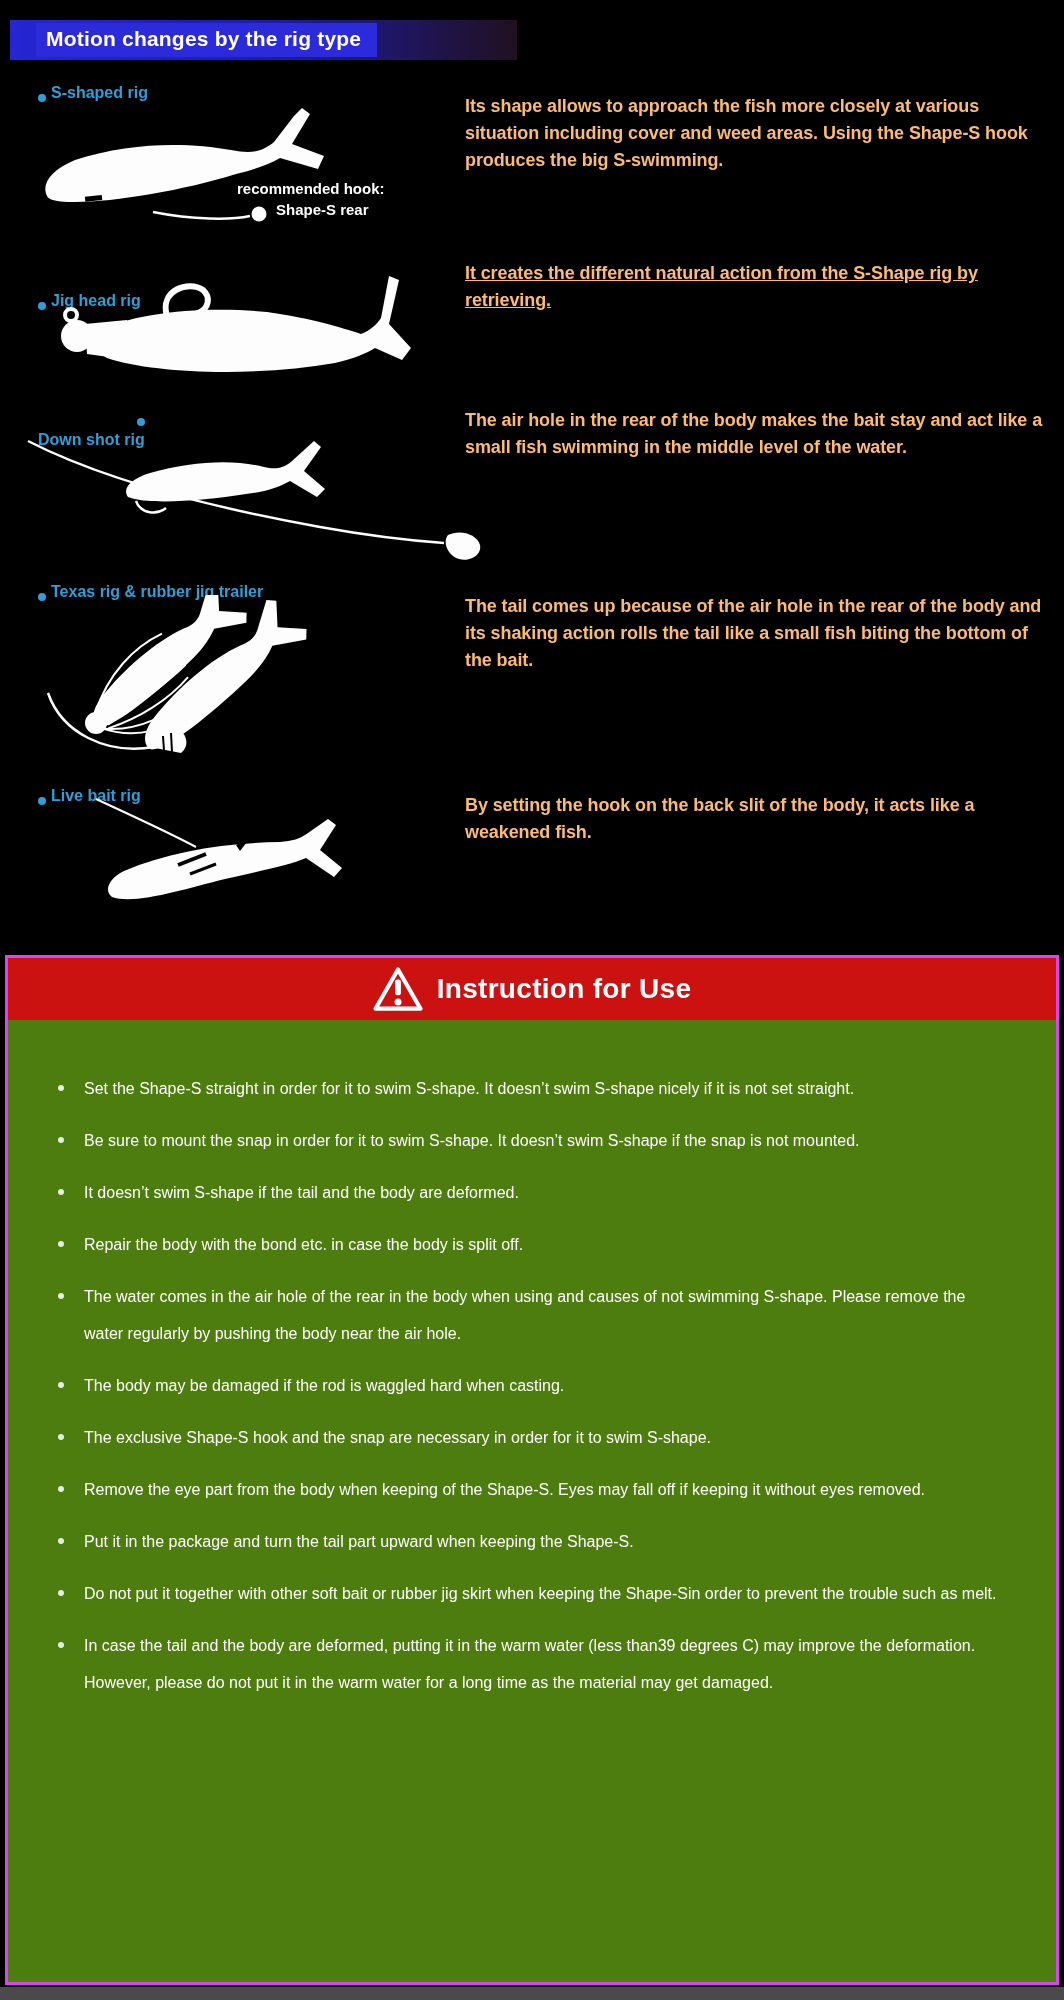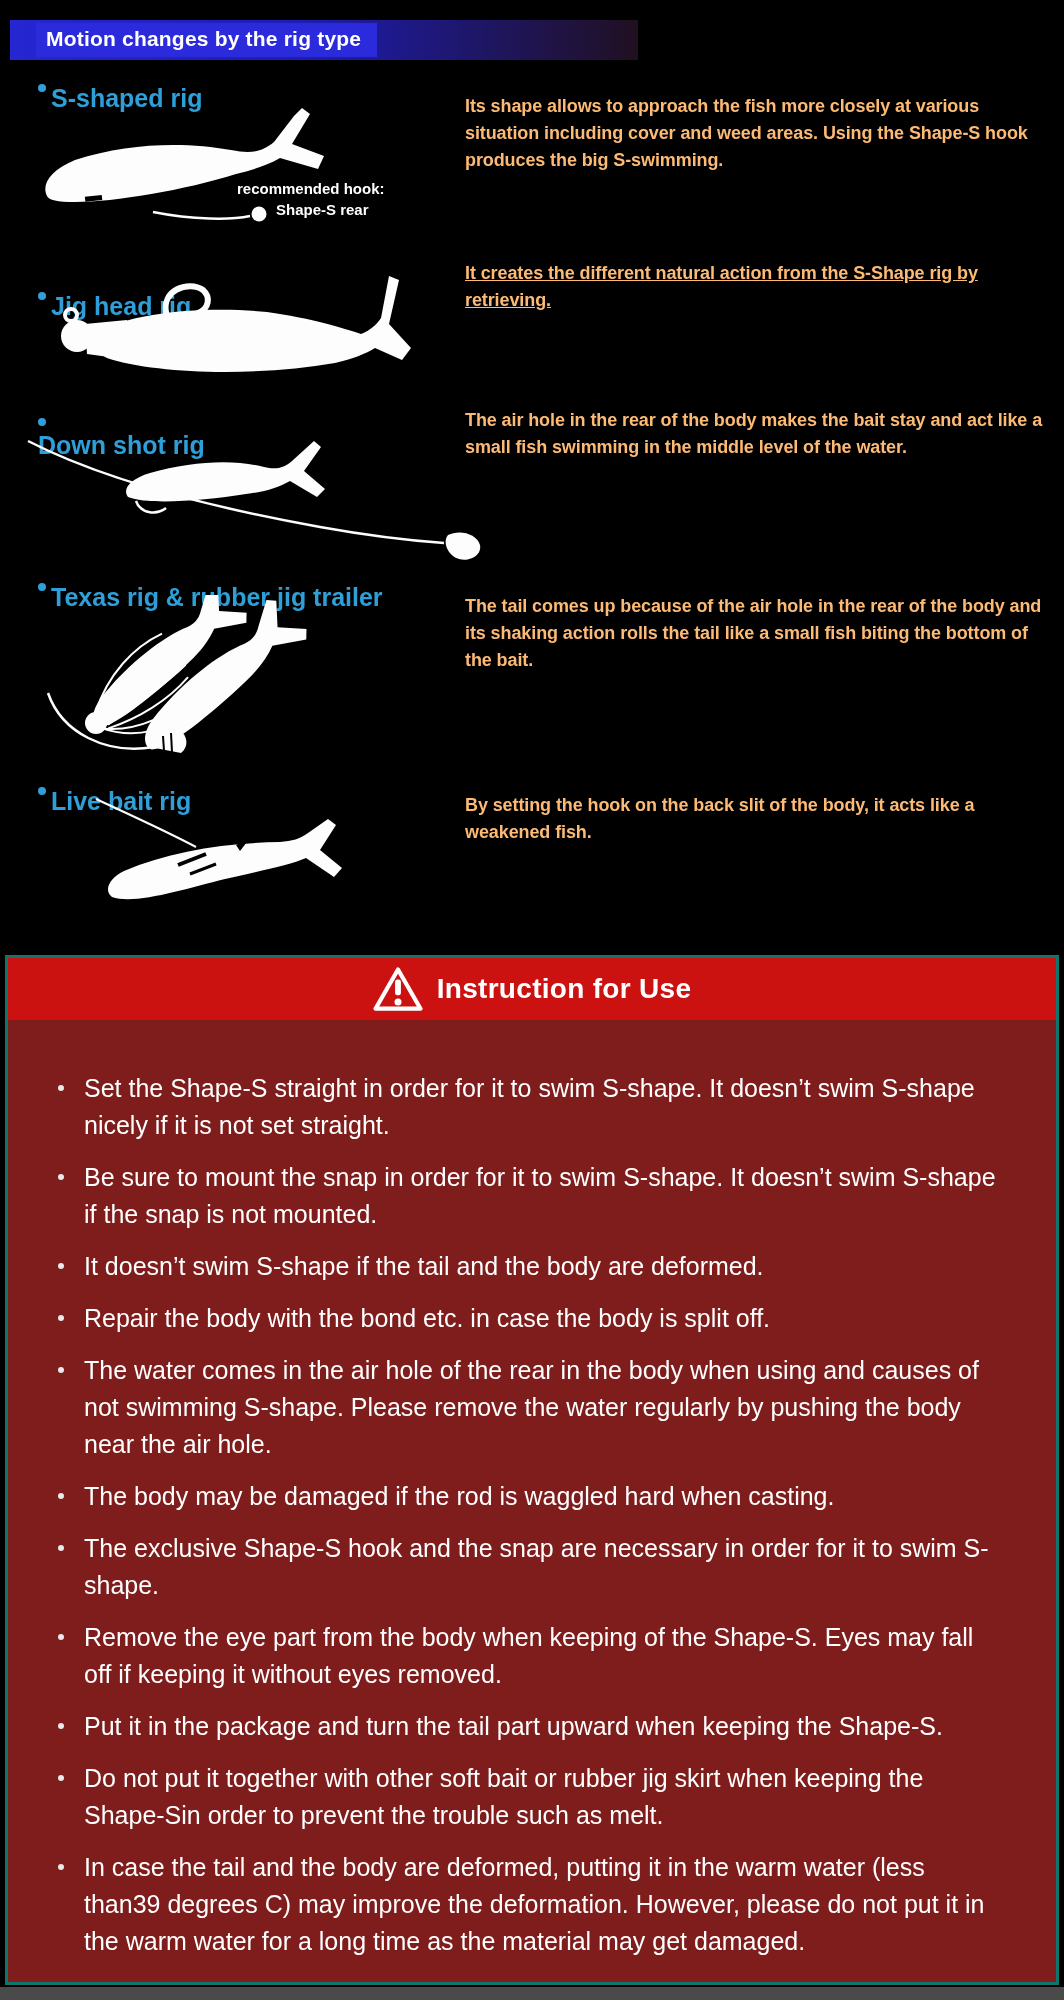--- a/index.html
+++ b/index.html
@@ -1,42 +1,42 @@
 <!DOCTYPE html>
 <html><head>
 <meta charset="utf-8">
 <style>
   html,body{margin:0;padding:0;background:#000;}
   body{width:1064px;height:2000px;position:relative;overflow:hidden;
        font-family:"Liberation Sans", sans-serif;}
 
   
-  .top-header{position:absolute;left:10px;top:20px;width:628px;height:40px;
+  .top-header{position:absolute;left:10px;top:20px;width:507px;height:40px;
     background:linear-gradient(90deg,#2626d2 0%,#1d1db8 45%,#201020 100%);
     display:flex;align-items:center;}
   .title-chip{margin-left:26px;background:#2b2bdb;color:#fff;font-size:21px;
     font-weight:bold;padding:4px 16px 6px 10px;letter-spacing:.2px;}
 
   
-  .rig-label{position:absolute;left:38px;color:#2e9fd8;font-size:25px;
-    font-weight:bold;display:flex;align-items:flex-start;gap:5px;}
+  .rig-label{position:absolute;left:38px;color:#2e9fd8;font-size:16px;
+    font-weight:bold;display:flex;align-items:flex-end;gap:5px;}
   .rig-label .dot{width:8px;height:8px;border-radius:50%;background:#2e9fd8;flex:0 0 auto;}
   .rig-desc{position:absolute;left:465px;width:592px;color:#fdba74;font-size:18px;
     font-weight:bold;line-height:27px;letter-spacing:-0.1px;}
   .fig{position:absolute;}
   .hook-note{position:absolute;color:#fff;font-size:15px;font-weight:bold;}
 
   
   .instruction-box{position:absolute;left:5px;top:955px;width:1054px;height:1030px;
-    box-sizing:border-box;border:3px solid #0f766e;background:#7f1d1d;}
+    box-sizing:border-box;border:3px solid #d946ef;background:#4d7c0f;}
   .banner{height:62px;background:#cc1111;display:flex;align-items:center;
     justify-content:center;gap:14px;}
   .banner-title{color:#fff;font-size:28px;font-weight:bold;letter-spacing:.3px;}
   .instr-list{margin:50px 45px 0 40px;padding:0 0 0 36px;list-style:none;
-    color:#fff;font-size:25px;line-height:37px;}
+    color:#fff;font-size:16px;line-height:37px;}
   .instr-list li{position:relative;margin-bottom:15px;padding-right:12px;}
   .instr-list li::before{content:"";position:absolute;left:-26px;top:15px;
     width:6px;height:6px;background:#e9e9e9;border-radius:50%;}
 
   .bottom-bar{position:absolute;left:0;top:1987px;width:1064px;height:13px;background:#4a4a4a;}
   svg{display:block;}
 </style>
 </head>
 <body>
 

